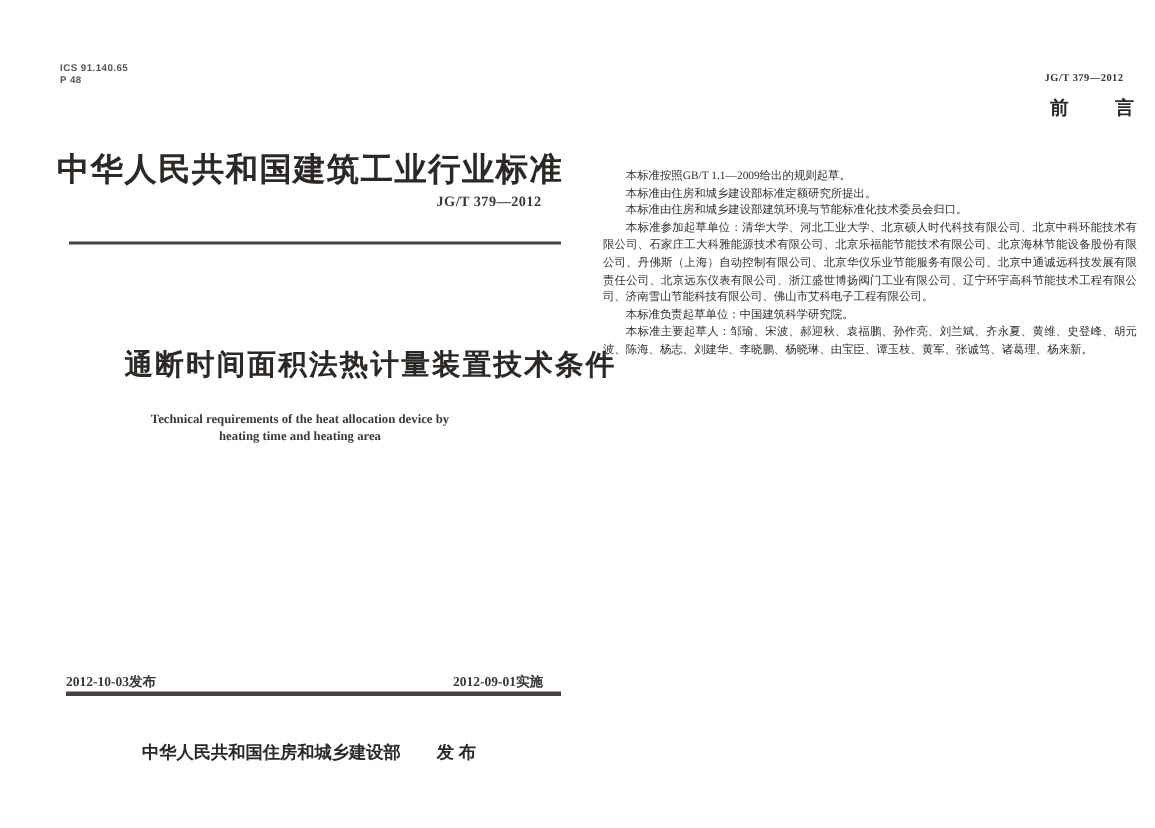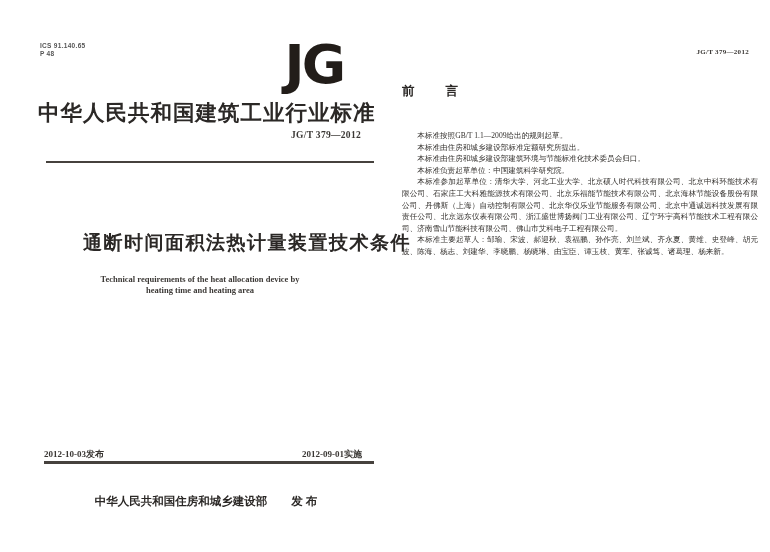--- a/index.html
+++ b/index.html
@@ -104,22 +104,22 @@
   }
   .page-number-header {
     text-align: right;
     padding-right: 9px;
     font-weight: bold;
     font-size: 7px;
     color: #3a3734;
     letter-spacing: 0.3px;
   }
   .foreword-heading {
-    margin-top: 27px;
-    text-align: left;
+    margin-top: 8px;
+    text-align: right;
     font-family: "Liberation Sans", sans-serif;
     font-weight: bold;
     font-size: 12.5px;
     letter-spacing: 2px;
     color: #2b2826;
   }
   .foreword-body {
     margin-top: 30px;
     font-size: 7.6px;
     line-height: 11.6px;
@@ -134,21 +134,20 @@
 </head>
 <body>
 
 <div class="cover">
 
   <div class="ics-block">
     <div>ICS 91.140.65</div>
     <div>P 48</div>
   </div>
 
-  <div class="jg-logo">JG</div>
 
   <div class="std-type">中华人民共和国建筑工业行业标准</div>
 
   <div class="std-number-cover">JG/T 379—2012</div>
 
   <div class="cover-rule"></div>
 
   <div class="doc-title">通断时间面积法热计量装置技术条件</div>
 
   <div class="doc-title-en">
@@ -172,18 +171,18 @@
 <div class="foreword">
 
   <div class="page-number-header">JG/T 379—2012</div>
 
   <div class="foreword-heading">前　　言</div>
 
   <div class="foreword-body">
     <p>本标准按照GB/T 1.1—2009给出的规则起草。</p>
     <p>本标准由住房和城乡建设部标准定额研究所提出。</p>
     <p>本标准由住房和城乡建设部建筑环境与节能标准化技术委员会归口。</p>
+    <p>本标准参加起草单位：清华大学、河北工业大学、北京硕人时代科技有限公司、北京中科环能技术有限公司、石家庄工大科雅能源技术有限公司、北京乐福能节能技术有限公司、北京海林节能设备股份有限公司、丹佛斯（上海）自动控制有限公司、北京华仪乐业节能服务有限公司、北京中通诚远科技发展有限责任公司、北京远东仪表有限公司、浙江盛世博扬阀门工业有限公司、辽宁环宇高科节能技术工程有限公司、济南雪山节能科技有限公司、佛山市艾科电子工程有限公司。</p>
     <p>本标准负责起草单位：中国建筑科学研究院。</p>
-    <p>本标准参加起草单位：清华大学、河北工业大学、北京硕人时代科技有限公司、北京中科环能技术有限公司、石家庄工大科雅能源技术有限公司、北京乐福能节能技术有限公司、北京海林节能设备股份有限公司、丹佛斯（上海）自动控制有限公司、北京华仪乐业节能服务有限公司、北京中通诚远科技发展有限责任公司、北京远东仪表有限公司、浙江盛世博扬阀门工业有限公司、辽宁环宇高科节能技术工程有限公司、济南雪山节能科技有限公司、佛山市艾科电子工程有限公司。</p>
     <p>本标准主要起草人：邹瑜、宋波、郝迎秋、袁福鹏、孙作亮、刘兰斌、齐永夏、黄维、史登峰、胡元波、陈海、杨志、刘建华、李晓鹏、杨晓琳、由宝臣、谭玉枝、黄军、张诚笃、诸葛理、杨来新。</p>
   </div>
 
 </div>
 
 </body></html>

